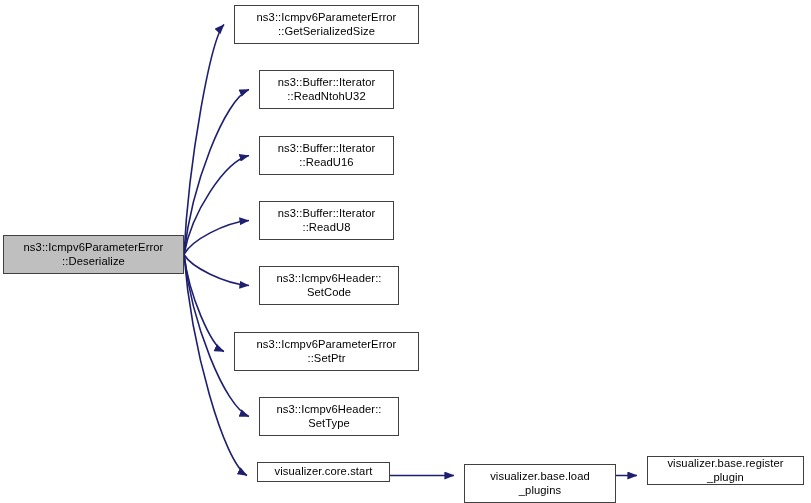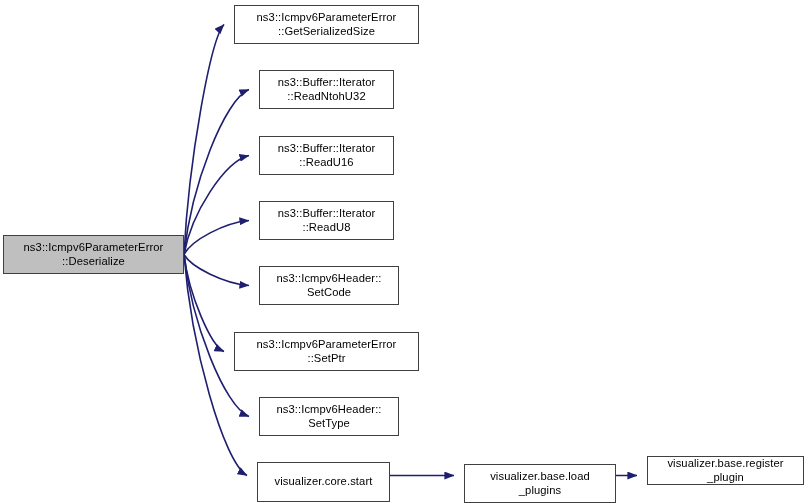--- a/index.html
+++ b/index.html
@@ -85,20 +85,20 @@
       <div class="node" style="left: 259px; top: 136px; width: 135px; height: 39px;"><span class="node-label">ns3::Buffer::Iterator
 ::ReadU16</span></div>
       <div class="node" style="left: 259px; top: 201px; width: 135px; height: 39px;"><span class="node-label">ns3::Buffer::Iterator
 ::ReadU8</span></div>
       <div class="node" style="left: 259px; top: 266px; width: 140px; height: 39px;"><span class="node-label">ns3::Icmpv6Header::
 SetCode</span></div>
       <div class="node" style="left: 234px; top: 332px; width: 185px; height: 39px;"><span class="node-label">ns3::Icmpv6ParameterError
 ::SetPtr</span></div>
       <div class="node" style="left: 259px; top: 397px; width: 140px; height: 39px;"><span class="node-label">ns3::Icmpv6Header::
 SetType</span></div>
-      <div class="node" style="left: 257px; top: 462px; width: 133px; height: 40px;"><span class="node-label">visualizer.core.start</span></div>
+      <div class="node" style="left: 257px; top: 462px; width: 133px; height: 20px;"><span class="node-label">visualizer.core.start</span></div>
       <div class="node" style="left: 464px; top: 464px; width: 152px; height: 39px;"><span class="node-label">visualizer.base.load
 _plugins</span></div>
       <div class="node" style="left: 647px; top: 456px; width: 157px; height: 29px;"><span class="node-label">visualizer.base.register
 _plugin</span></div>
     </div>
 
 </div>
 
 </body></html>

